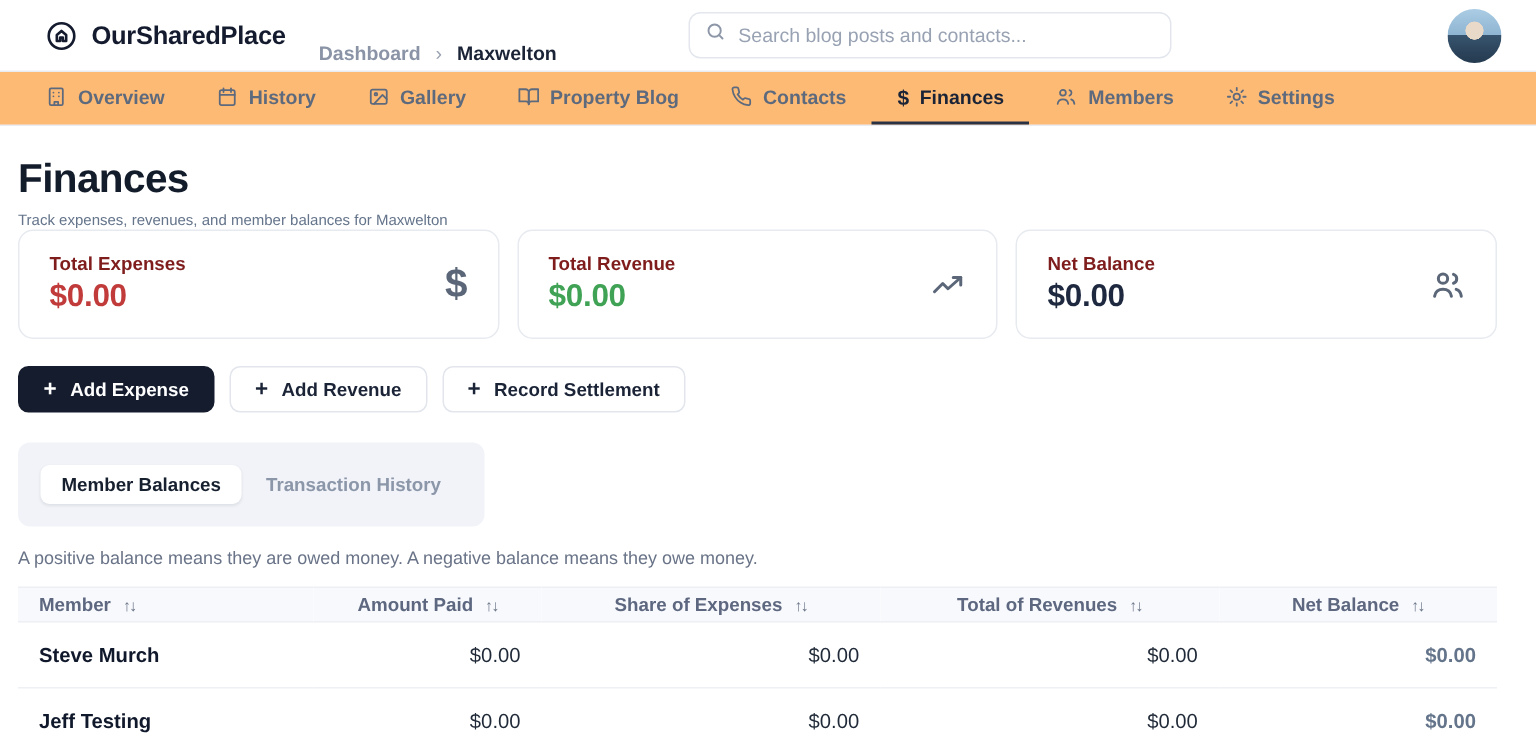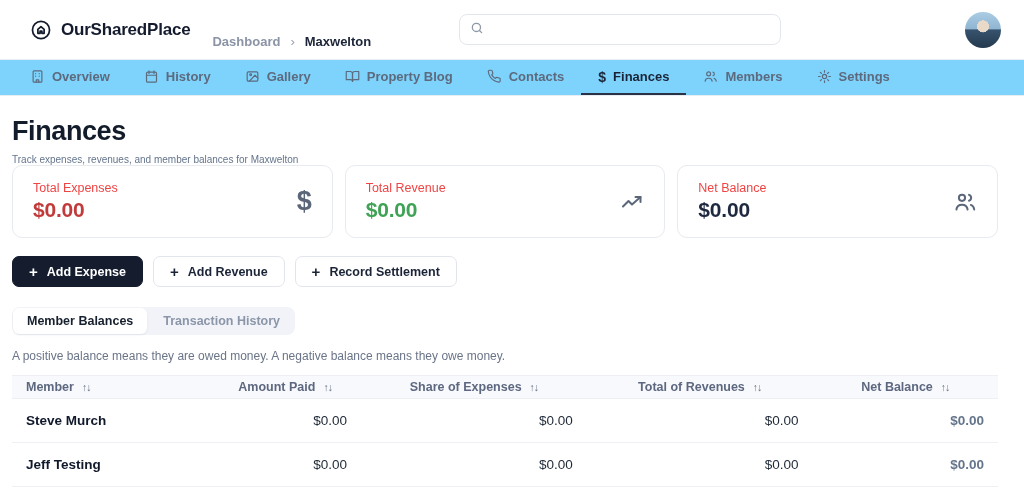--- a/index.html
+++ b/index.html
@@ -1,63 +1,63 @@
 <!DOCTYPE html>
 <html><head>
 <meta charset="utf-8">
 <style>
   * { margin:0; padding:0; box-sizing:border-box; }
   html,body { width:1024px; height:498px; overflow:hidden; }
   body { font-family:"Liberation Sans","DejaVu Sans",sans-serif; background:#ffffff; color:#1c2534; }
 
   
-  .topbar { height:60px; display:flex; align-items:center; padding:0 23px 0 30px; background:#fff; border-bottom:1px solid #e9ecf1; }
+  .topbar { height:48px; display:flex; align-items:center; padding:0 23px 0 30px; background:#fff; border-bottom:1px solid #e9ecf1; }
   .brand { display:flex; align-items:center; gap:9px; cursor:pointer; }
   .brand svg { display:block; color:#141b2e; }
   .brand-name { font-size:17px; font-weight:800; color:#141b2e; letter-spacing:-0.2px; }
   .breadcrumb { display:flex; align-items:center; gap:10px; margin-left:22px; font-size:13px;margin-top:24px; }
   .crumb { color:#8a94a6; font-weight:600; text-decoration:none; cursor:pointer; }
   .crumb-sep { color:#9aa3b2; font-size:13px; }
   .crumb.current { color:#1b2437; font-weight:700; }
   .search { margin-left:88px; width:322px; height:31px; border:1px solid #e3e7ed; border-radius:8px; display:flex; align-items:center; padding:0 10px; gap:8px; background:#fff; }
   .search svg { color:#8d97a8; flex:none; }
   .search input { border:none; outline:none; flex:1; font-size:13px; color:#33405a; font-family:inherit; background:transparent; }
   .search input::placeholder { color:#98a2b3; }
   .avatar { margin-left:auto; width:36px; height:36px; border-radius:50%; background:
       radial-gradient(circle at 50% 42%, #e8d9c8 0 22%, transparent 23%),
       linear-gradient(180deg,#aacbe3 0%, #8fb5d2 45%, #3e5a74 46%, #2e4burgun 100%);
     background: radial-gradient(circle at 50% 40%, #e8d9c8 0 21%, rgba(0,0,0,0) 22%),
       linear-gradient(180deg,#abcce4 0%, #8fb5d2 48%, #37536d 49%, #243a4f 100%);
     cursor:pointer; flex:none; }
 
   
-  .mainnav { height:36px; display:flex; align-items:stretch; background:#7dd3fc; border-bottom:1px solid #e9ecf1; padding-left:13px;text-align:center; }
+  .mainnav { height:36px; display:flex; align-items:stretch; background:#fdba74; border-bottom:1px solid #e9ecf1; padding-left:13px;text-align:center; }
   .nav-item { display:flex; align-items:center; gap:7px; padding:0 17px; font-size:13px; font-weight:600; color:#5d6a7e; text-decoration:none; cursor:pointer; border-bottom:2px solid transparent; }
   .nav-item svg { display:block; }
   .nav-item .dollar-glyph { font-size:14px; font-weight:700; }
   .nav-item.active { color:#1b2437; font-weight:700; border-bottom-color:#2a3245; }
 
   
   .content { padding:0 26px 0 12px; }
   h1.page-title { font-size:27px; font-weight:800; color:#131c2b; letter-spacing:-0.4px; margin:20px 0 7px; }
   .subtitle { font-size:10px; color:#64748b; }
 
   .cards { display:flex; gap:12px; }
   .card { flex:1; background:#fff; border:1px solid #e7eaef; border-radius:10px; padding:15px 20px; display:flex; align-items:center; justify-content:space-between; min-height:72px; }
-  .card-label { font-size:12.5px; font-weight:400; color:#ef4444; margin-bottom:3px; }
+  .card-label { font-size:12.5px; font-weight:700; color:#7f1d1d; margin-bottom:3px; }
   .card-value { font-size:21px; font-weight:800; letter-spacing:-0.2px; }
   .card-icon { color:#5b6779; display:flex; align-items:center; }
   .card-icon .dollar-glyph { font-size:27px; font-weight:600; color:#5b6779; line-height:1; }
 
   .actions { display:flex; gap:10px; margin-top:18px; }
   .btn { height:31px; display:inline-flex; align-items:center; gap:9px; padding:0 16px; border-radius:7px; border:1px solid #e2e6ec; background:#fff; color:#1b2437; font-size:12.5px; font-weight:700; font-family:inherit; cursor:pointer; }
   .btn .plus { font-size:15px; font-weight:600; line-height:1; }
   .btn-primary { background:#141c2e; border-color:#141c2e; color:#fff; }
 
-  .tabctl { display:inline-flex; margin-top:20px; background:#f1f3f8; border-radius:8px; padding:1px; gap:2px; }
+  .tabctl { display:inline-flex; margin-top:20px; background:#f1f3f8; border-radius:8px; padding:15px; gap:2px; }
   .tab { border:none; background:transparent; padding:6px 14px; border-radius:6px; font-size:12.5px; font-weight:700; color:#8b96a9; font-family:inherit; cursor:pointer; }
   .tab.active { background:#fff; color:#17202f; box-shadow:0 1px 2px rgba(16,24,40,.08); }
 
   .note { font-size:12px; color:#6a7488; margin:14px 0 12px; }
 
   table { width:100%; border-collapse:collapse; table-layout:fixed; }
   thead th { background:#f8f9fc; border-top:1px solid #edeff4; border-bottom:1px solid #edeff4; font-size:12.5px; font-weight:700; color:#5d6880; text-align:left; padding:4px 14px; cursor:pointer; white-space:nowrap; }
   thead th.num { text-align:center; }
   .sort { font-size:10.5px; letter-spacing:-1px; margin-left:8px; color:#6a7588; font-weight:400; }
   tbody td { padding:14px; border-bottom:1px solid #eef0f4; font-size:13.5px; color:#1f2937; }
@@ -83,20 +83,21 @@
     <span class="crumb-sep">›</span>
     <a class="crumb current">Maxwelton</a>
   </nav>
   <div class="search">
     <span>
       <svg width="14" height="14" viewBox="0 0 24 24" fill="none" stroke="currentColor" stroke-width="2.2" stroke-linecap="round">
           <circle cx="11" cy="11" r="7"></circle>
           <path d="M20 20l-3.8-3.8"></path>
         </svg>
     </span>
+    <input placeholder="Search blog posts and contacts..." style="">
   </div>
   <div class="avatar"></div>
 </header>
 
 <nav class="mainnav">
   <a class="nav-item">
     <span>
         <svg width="15" height="15" viewBox="0 0 24 24" fill="none" stroke="currentColor" stroke-width="1.9" stroke-linecap="round" stroke-linejoin="round">
           <rect x="5" y="3" width="14" height="18" rx="1.5"></rect>
           <path d="M9 7.5h.01M14.8 7.5h.01M9 11.5h.01M14.8 11.5h.01M10 21v-3.5h4V21"></path>

